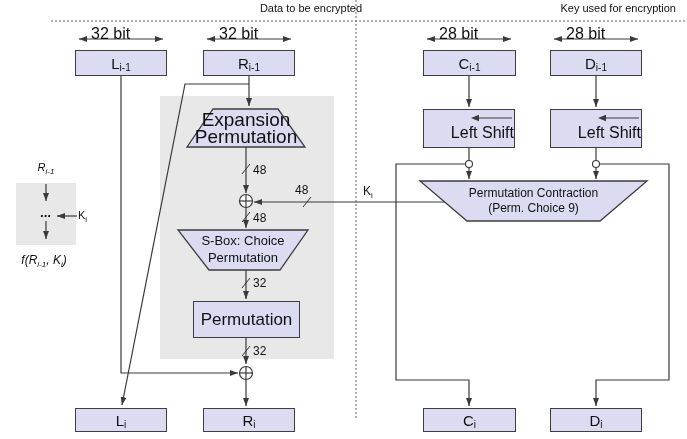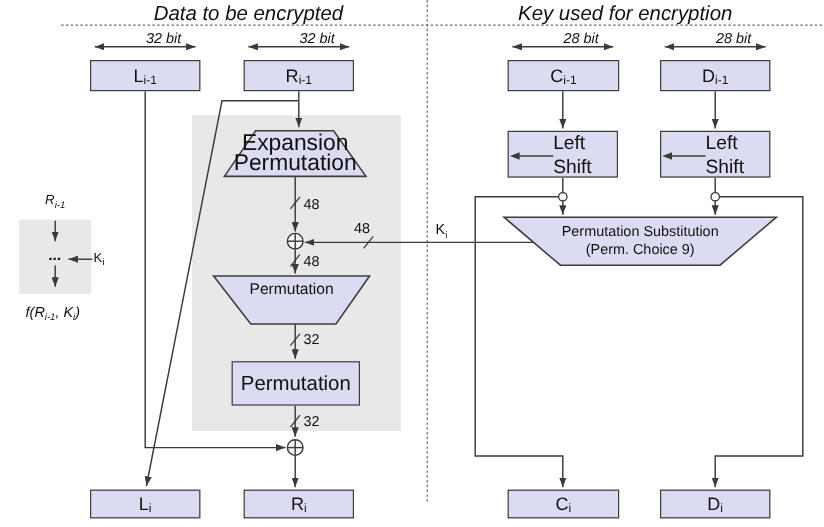--- a/index.html
+++ b/index.html
@@ -4,31 +4,31 @@
 <style>
   html,body { margin:0; padding:0; background:#ffffff; }
   .stage {
     position:relative; width:687px; height:439px;
     font-family:"Liberation Sans", sans-serif; color:#111;
     background:#ffffff; overflow:hidden;
   }
   .stage svg.layer { position:absolute; left:0; top:0; }
   .lbl { position:absolute; white-space:nowrap; color:#111; }
   .center { text-align:center;font-style:italic; }
-  .hdr { position:absolute; font-size:17px; text-align:center; color:#111;font-style:italic; }
-  .bitw { position:absolute; width:60px; font-size:12px; text-align:right;font-style:italic; }
+  .hdr { position:absolute; font-size:11px; text-align:right; color:#111; }
+  .bitw { position:absolute; width:60px; font-size:16px; text-align:left; }
   .box {
     position:absolute; box-sizing:border-box;
     background:#dbdbf2; border:1.5px solid #3d3d3d;
     display:flex; align-items:center; justify-content:center;
     font-size:15px; color:#111;
   }
   .sub { font-size:10px; position:relative; top:4px; }
   .sub-sm { font-size:8px; position:relative; top:3px; }
-  .shift { flex-direction:row; justify-content:flex-start; padding-top:3px; font-size:16px; }
+  .shift { flex-direction:column; justify-content:flex-start; padding-top:3px; font-size:16px;align-items:flex-end; }
   .shift-label { line-height:20px; }
   .trap-label { position:absolute; text-align:center; color:#111; }
   .trap-label div { line-height:16.5px; }
   .bus { position:absolute; font-size:12px; color:#111; }
   .perm-box { font-size:17px; }
 </style>
 </head>
 <body>
 
 <div class="stage">
@@ -139,24 +139,25 @@
       <polygon points="1,5 9,1.8 9,8.2" fill="#3a3a3a"></polygon>
     </svg>
     <span class="shift-label">Left Shift</span>
   </div>
 
   <div class="trap-label" style="left:187px; top:112px; width:118px; font-size:19px">
     <div>Expansion</div>
     <div>Permutation</div>
   </div>
   <div class="trap-label" style="left:178px; top:233px; width:130px; font-size:13px">
+    <div>S-Box: Choice</div>
     <div>Permutation</div>
   </div>
   <div class="trap-label" style="left:420px; top:186px; width:227px; font-size:12px">
-    <div style="line-height:14.5px">Permutation Substitution</div>
+    <div style="line-height:14.5px">Permutation Contraction</div>
     <div style="line-height:14.5px">(Perm. Choice 9)</div>
   </div>
 
   <div class="box perm-box" style="left:193px; top:301px; width:107px; height:37px">Permutation</div>
 
   <div class="bus" style="left:253px; top:163px">48</div>
   <div class="bus" style="left:295px; top:183px">48</div>
   <div class="bus" style="left:253px; top:211px">48</div>
   <div class="bus" style="left:253px; top:276px">32</div>
   <div class="bus" style="left:253px; top:344px">32</div>

